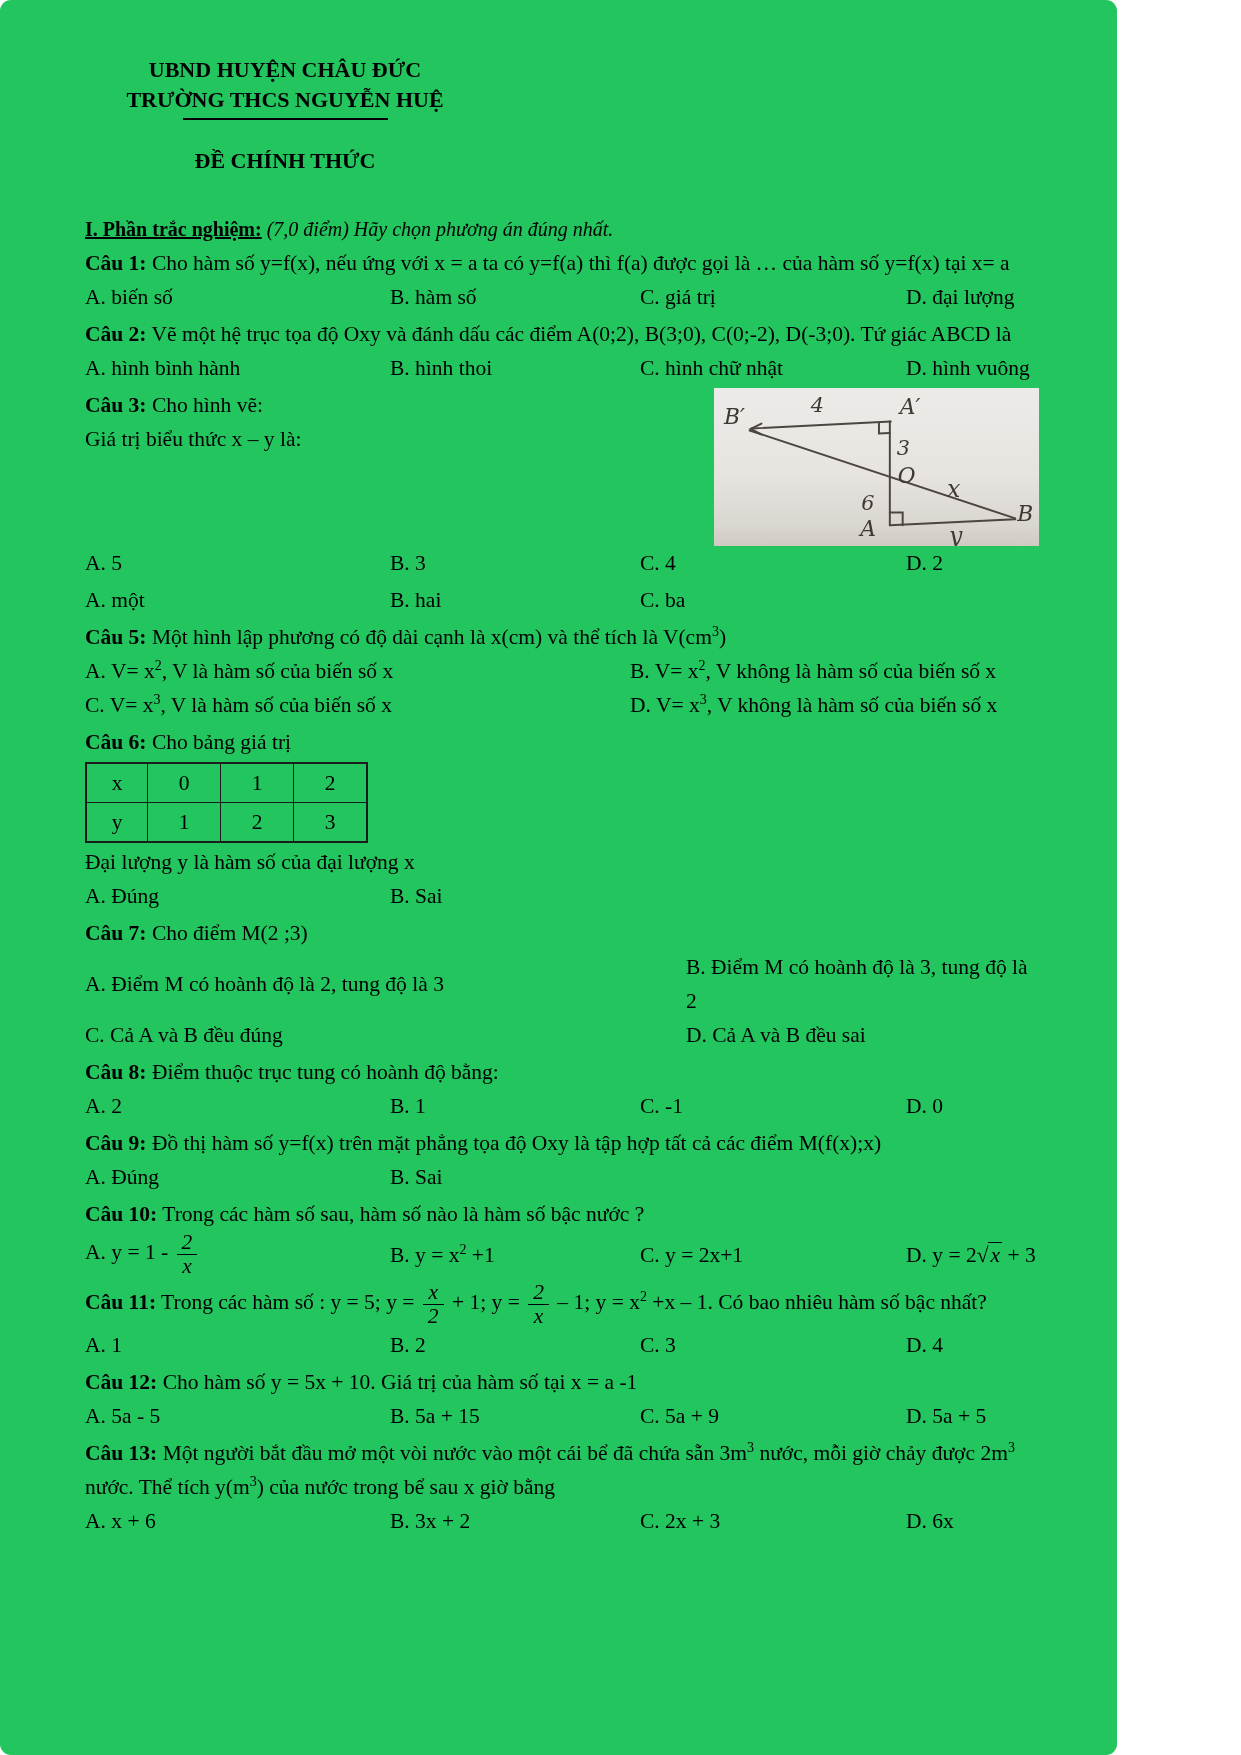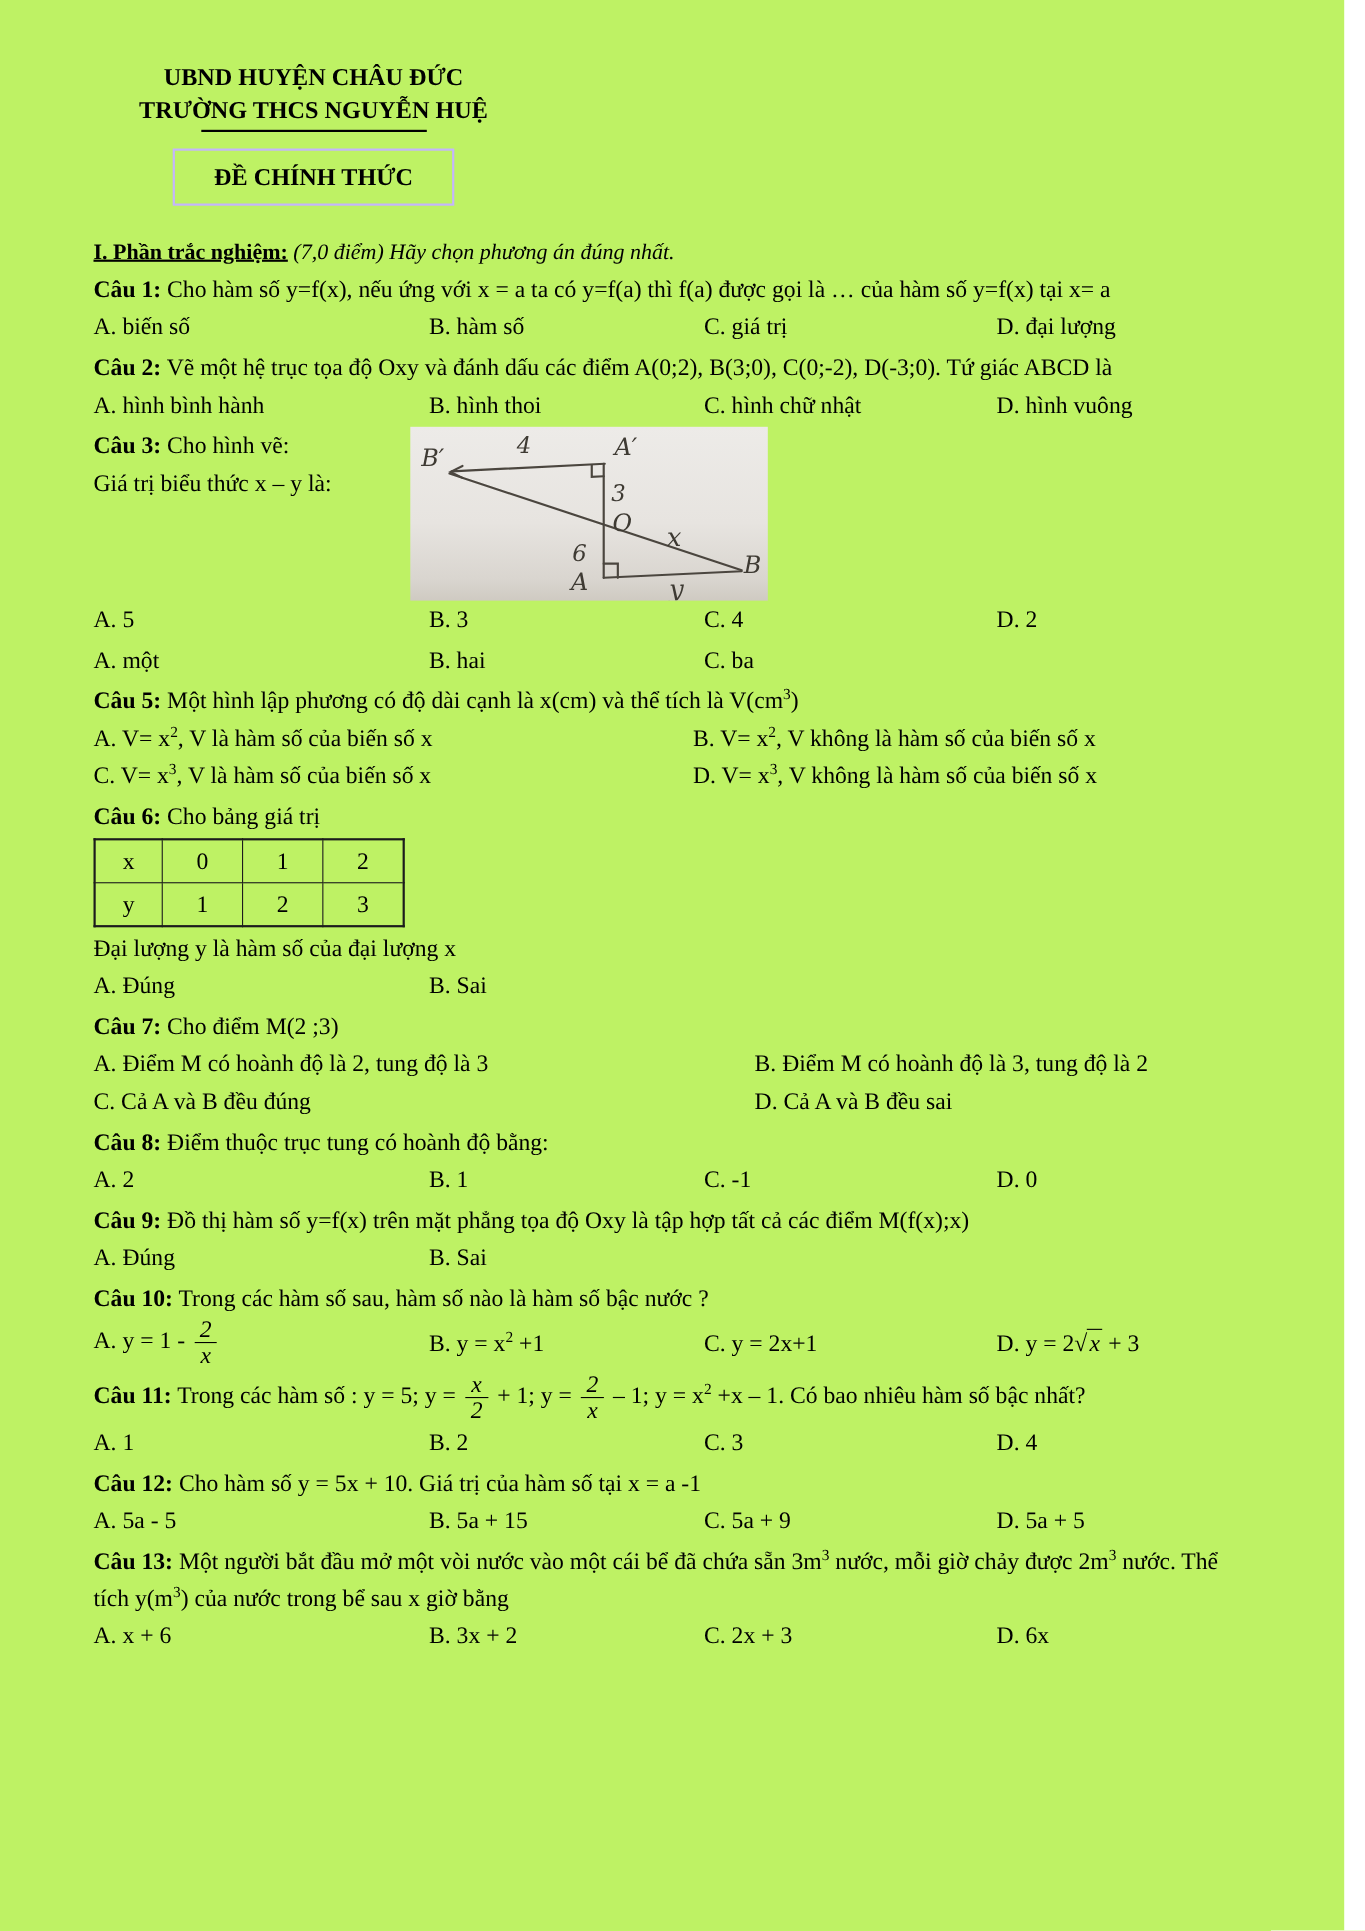--- a/index.html
+++ b/index.html
@@ -1,25 +1,25 @@
 <!DOCTYPE html>
 <html lang="vi"><head>
 <meta charset="utf-8">
 <style>
   html,body{margin:0;padding:0;background:#ffffff;}
   body{font-family:"Liberation Serif","DejaVu Serif",serif;color:#000;}
-  .page{width:1222px;height:1755px;box-sizing:border-box;padding:55px 78px 0 85px;overflow:hidden;background:#bef264;}
+  .page{width:1117px;height:1755px;box-sizing:border-box;padding:55px 78px 0 85px;overflow:hidden;background:#22c55e;border-radius:11px;}
 
   
   .header{display:flex;}
   .header-left{width:400px;text-align:center;}
   .hl1{font-weight:bold;font-size:22px;line-height:30px;}
   .hl2{font-weight:bold;font-size:22px;line-height:30px;}
   .undl{display:block;width:205px;border-bottom:2.2px solid #000;margin:2px auto 0;height:1px;}
-  .offbox{display:inline-block;border:2px solid #c4b5fd;padding:11px 36px;font-weight:bold;font-size:22px;margin-top:15px;}
+  .offbox{display:inline-block;border:2px solid #22c55e;padding:11px 36px;font-weight:bold;font-size:22px;margin-top:15px;}
   .header-right{width:545px;margin-left:2px;text-align:center;}
   .hr-b{font-weight:bold;font-size:22px;line-height:31px;}
   .hr-i{font-style:italic;font-size:21.5px;line-height:31px;}
   .hr-n{font-size:21.5px;line-height:31px;}
 
   
   .section-line{margin-top:25px;font-size:20px;line-height:34px;}
   .sec-title{font-weight:bold;text-decoration:underline;}
   .sec-instr{font-style:italic;}
 
@@ -33,21 +33,21 @@
   sup{font-size:14px;line-height:0;}
 
   
   .frac{display:inline-flex;flex-direction:column;text-align:center;vertical-align:middle;line-height:21px;font-style:italic;margin:1px 3px;}
   .fn{border-bottom:1.7px solid #000;padding:0 5px 1px;}
   .fd{padding:1px 5px 0;}
   .sqrt{white-space:nowrap;font-style:italic;}
   .rad{border-top:1.7px solid #000;padding:0 2px;}
 
   
-  .q3wrap{display:flex;align-items:flex-start;}
+  .q3wrap{display:flex;align-items:flex-start;justify-content:space-between;}
   .q3left{width:288px;flex:0 0 288px;}
   .figurebox{width:325px;height:158px;flex:0 0 325px;background:linear-gradient(180deg,#edebe8 0%,#e7e4e0 55%,#d9d5cf 88%,#cfcac2 100%);overflow:hidden;}
   .figurebox svg text{font-family:"DejaVu Serif","Liberation Serif",serif;font-style:italic;fill:#3e3a33;}
 
   
   .vtable{border-collapse:collapse;border:2px solid #1c1c1c;margin:3px 0 2px 0;}
   .vtable td{border:1.6px solid #1c1c1c;width:72px;height:38px;text-align:center;font-size:21.5px;padding:0;}
   .vtable td.c0{width:60px;}
 </style>
 </head>

